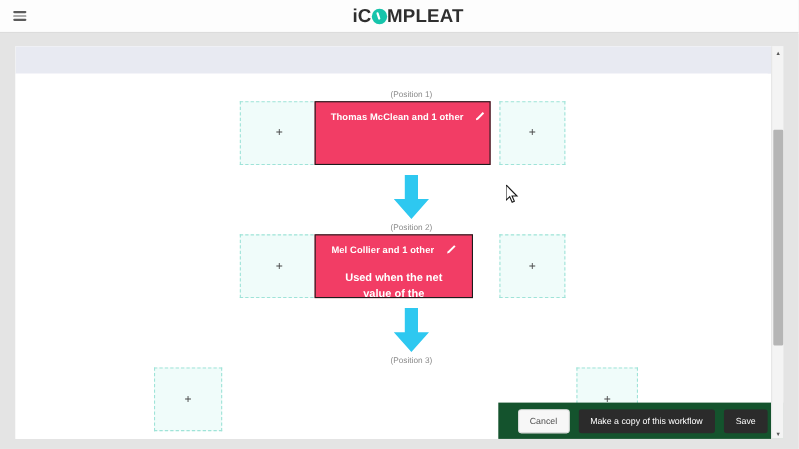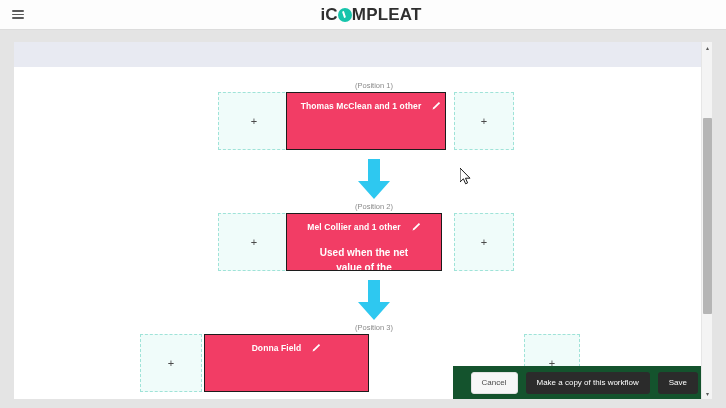--- a/index.html
+++ b/index.html
@@ -301,21 +301,21 @@
           <polygon points="12,0 24,0 24,22 34,22 18,40 2,22 12,22" fill="#2ec8f0"></polygon>
         </svg>
       </div>
 
       <div class="poslabel" style="left:360px; top:135px;">(Position 2)</div>
 
       <div class="slot" style="left:204px; top:146px; width:72px; height:58px;">
         <span class="plus">+</span>
       </div>
 
-      <div class="card" style="left:272px; top:146px; width:156px; height:58px;">
+      <div class="card" style="left:272px; top:146px; width:144px; height:58px;">
         <div class="card-head">
           <span class="card-title">Mel Collier and 1 other</span>
           <span class="pencil">
             <svg width="10" height="10" viewBox="0 0 16 16">
               <path d="M12.6 1.4 14.6 3.4 5.6 12.4 2.6 13.4 3.6 10.4Z" fill="#ffffff"></path>
               <path d="M2.6 13.4 3.6 10.4 4.8 11.6Z" fill="#ffffff"></path>
             </svg>
           </span>
         </div>
         <div class="card-sub">Used when the net value of the transaction is $500 or above</div>
@@ -330,31 +330,20 @@
           <polygon points="12,0 24,0 24,22 34,22 18,40 2,22 12,22" fill="#2ec8f0"></polygon>
         </svg>
       </div>
 
       <div class="poslabel" style="left:360px; top:256px;">(Position 3)</div>
 
       <div class="slot" style="left:126px; top:267px; width:62px; height:58px;">
         <span class="plus">+</span>
       </div>
 
-      <div class="card" style="left:190px; top:267px; width:165px; height:58px;">
-        <div class="card-head">
-          <span class="card-title">Donna Field</span>
-          <span class="pencil">
-            <svg width="10" height="10" viewBox="0 0 16 16">
-              <path d="M12.6 1.4 14.6 3.4 5.6 12.4 2.6 13.4 3.6 10.4Z" fill="#ffffff"></path>
-              <path d="M2.6 13.4 3.6 10.4 4.8 11.6Z" fill="#ffffff"></path>
-            </svg>
-          </span>
-        </div>
-      </div>
 
 
       <div class="slot" style="left:510px; top:267px; width:56px; height:58px;">
         <span class="plus">+</span>
       </div>
 
     </div>
 
     <div class="actionbar">
       <div class="btn btn-light">Cancel</div>

